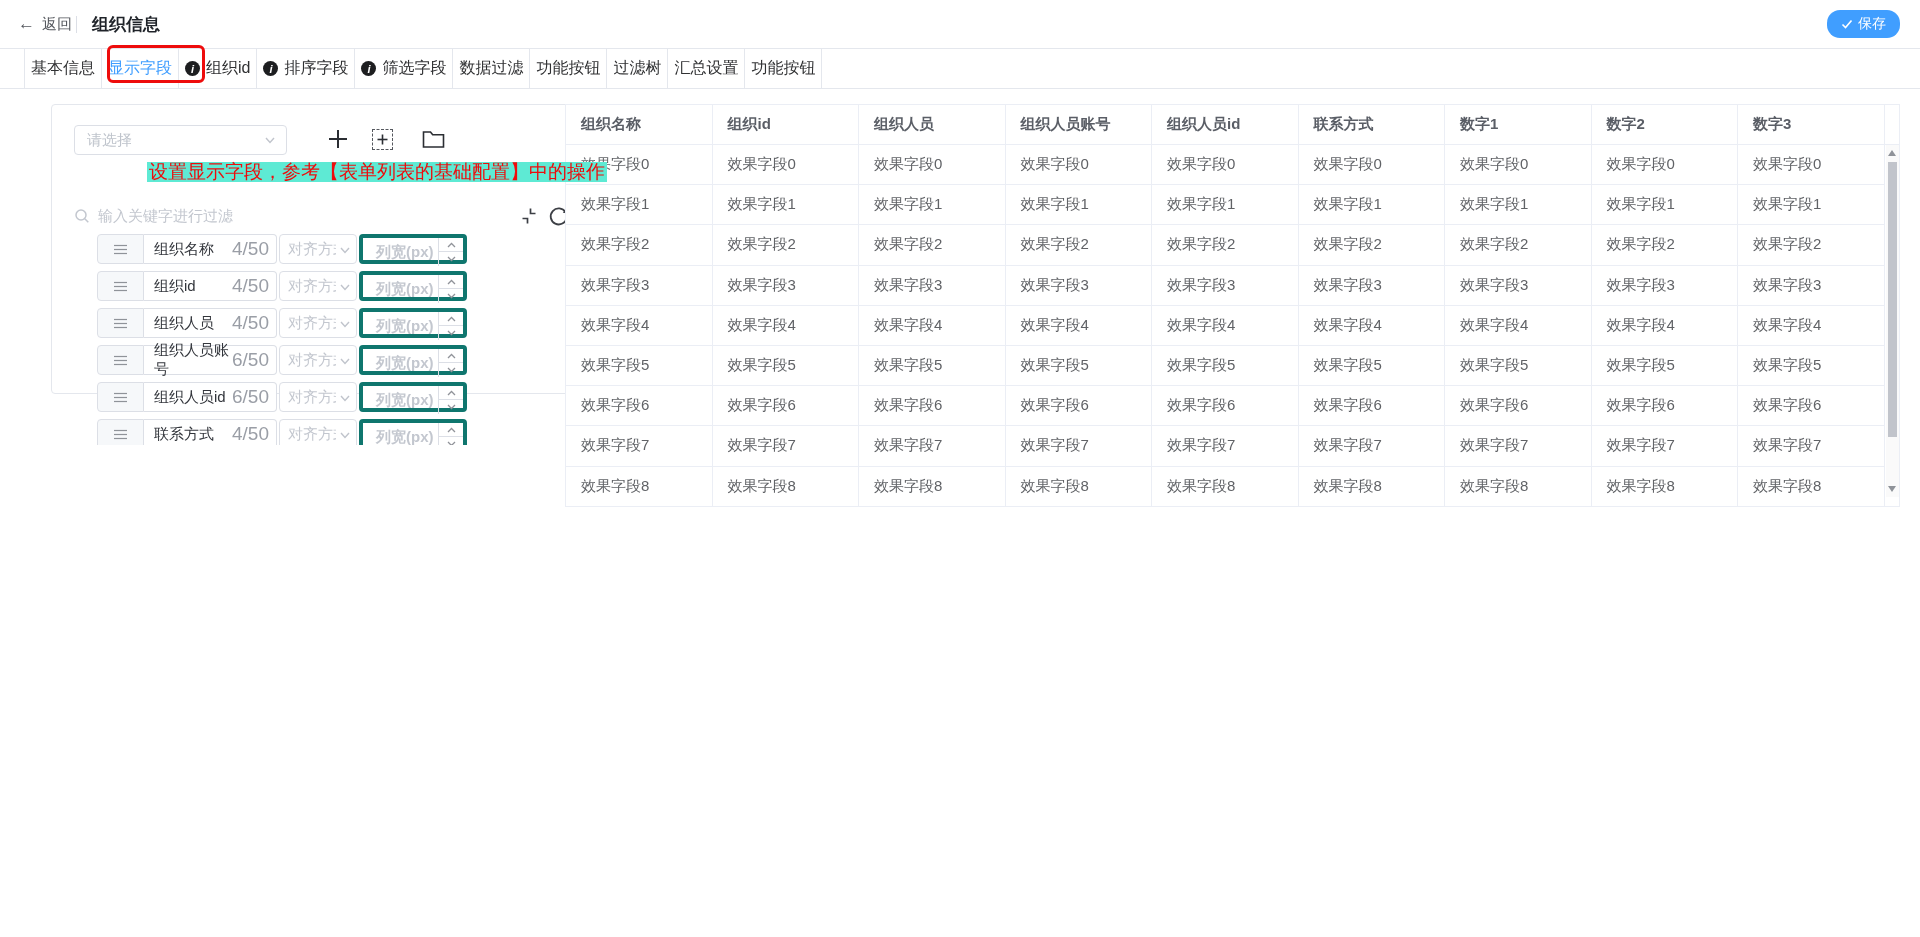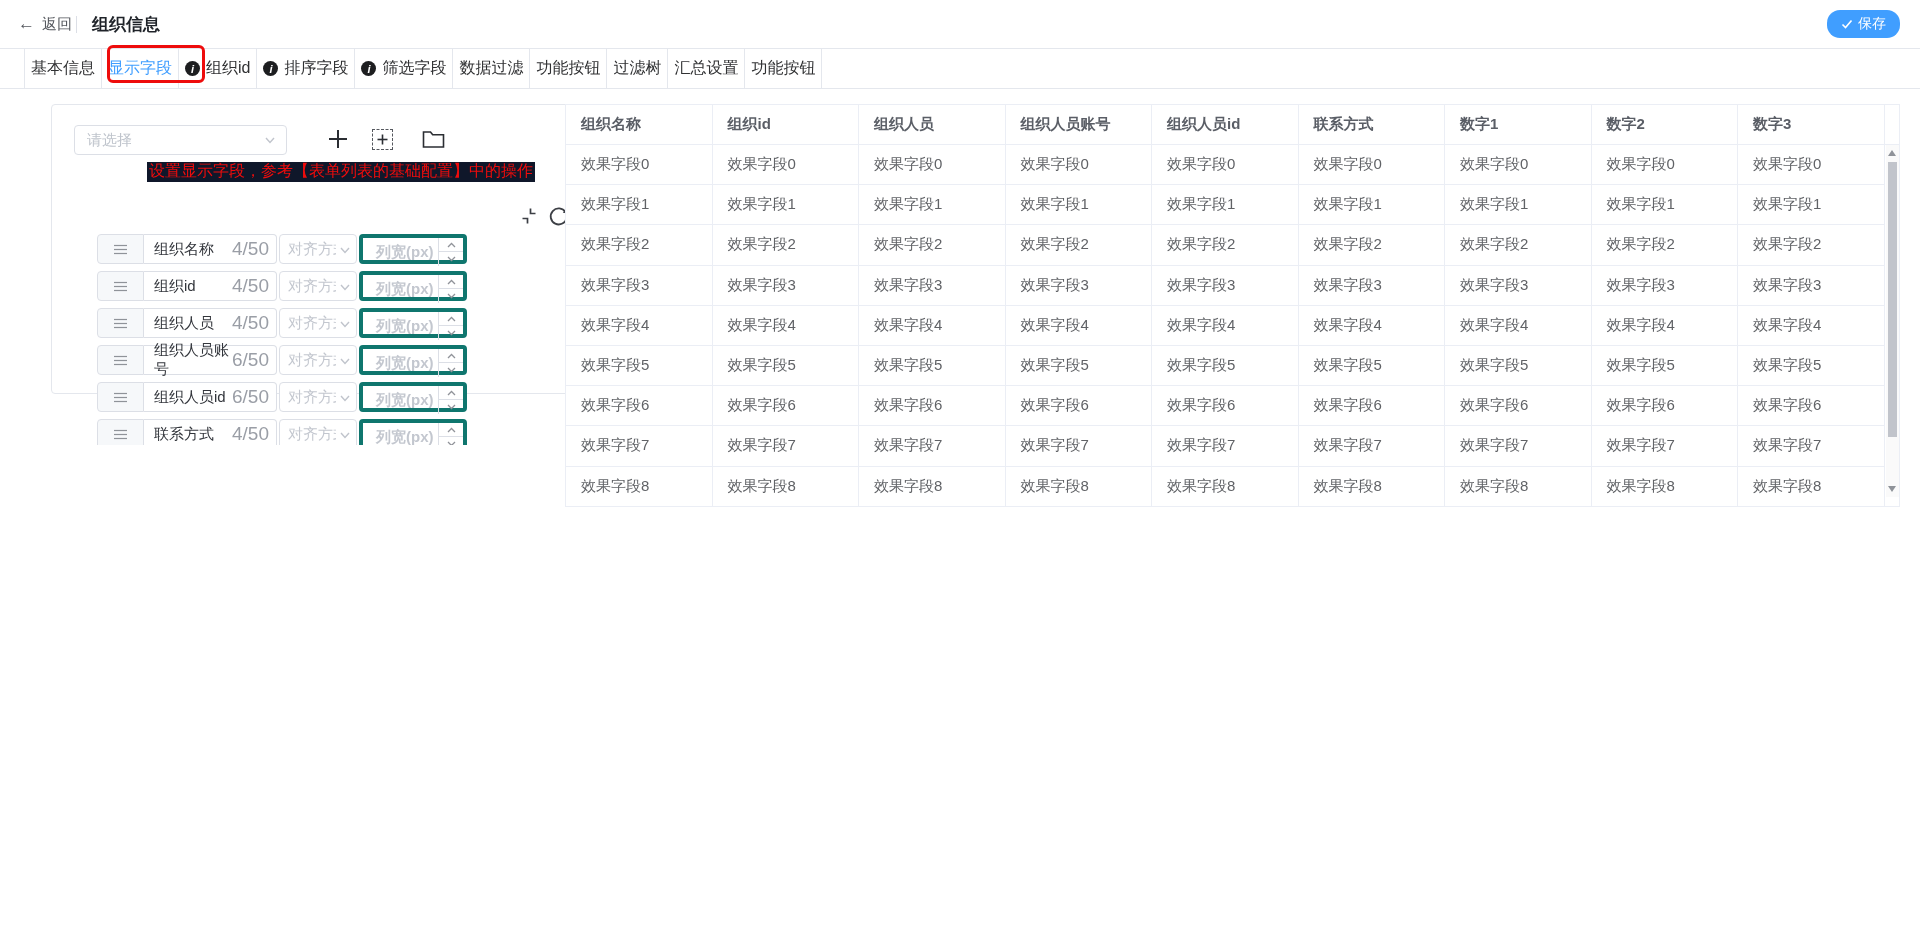--- a/index.html
+++ b/index.html
@@ -61,22 +61,22 @@
   .fselect .ph { position:absolute; left:8px; top:0; width:48px; line-height:28px; font-size:15px;
     color:#c3c7cf; white-space:nowrap; overflow:hidden; }
   .fselect svg { position:absolute; right:5px; top:9px; }
   .fwidth { position:relative; width:108px; height:30px; border:4px solid #0f766e; border-radius:4px; background:#fff;font-weight:bold; }
   .fwidth .ph { position:absolute; left:13px; line-height:28px; font-size:15px; color:#c3c7cf; }
   .fstep { position:absolute; right:0; top:0; width:25px; height:28px; border-left:1px solid #dcdfe6; }
   .fstep .s { height:14px; display:flex; align-items:center; justify-content:center; cursor:pointer; }
   .fstep .s:first-child { border-bottom:1px solid #dcdfe6; }
 
   
-  #annotation { position:absolute; left:147px; top:162px; font-size:16px; line-height:20px;
-    color:var(--annot); background:#0f172a; z-index:15; padding:0 2px; white-space:nowrap;font-family:Liberation Mono, monospace; }
+  #annotation { position:absolute; left:147px; top:162px; font-size:19px; line-height:20px;
+    color:var(--annot); background:#5eead4; z-index:15; padding:0 2px; white-space:nowrap; }
 
   
   #ptable { position:absolute; left:565px; top:104px; width:1335px; height:403px;
     border:1px solid #ebeef5; display:grid; grid-template-columns:repeat(9,146.5px) 1fr;
     grid-template-rows:40px repeat(9,40.2px); background:#fff; }
   .th { border-bottom:1px solid #ebeef5; border-right:1px solid #ebeef5; padding-left:15px;
     font-size:15px; font-weight:600; color:#5a5e66; display:flex; align-items:center; }
   .th.gutter { border-right:none; padding:0; }
   .td { border-bottom:1px solid #ebeef5; border-right:1px solid #ebeef5; padding-left:15px;
     font-size:15px; color:#606266; display:flex; align-items:center; }
@@ -167,20 +167,27 @@
       <line x1="5.5" y1="0.5" x2="5.5" y2="10.5" stroke="#2b2e33" stroke-width="1.6"></line>
       <line x1="0.5" y1="5.5" x2="10.5" y2="5.5" stroke="#2b2e33" stroke-width="1.6"></line>
     </svg>
   </div>
   <div id="icon-folder">
     <svg width="23" height="20" viewBox="0 0 23 20">
       <path d="M1.5 3 h7 l2.2 2.8 H21.5 V18 H1.5 Z" fill="none" stroke="#2b2e33" stroke-width="1.6"></path>
     </svg>
   </div>
 
+  <div id="search-row">
+    <svg width="16" height="16" viewBox="0 0 16 16">
+      <circle cx="7" cy="7" r="5" fill="none" stroke="#c3c7cf" stroke-width="1.5"></circle>
+      <line x1="10.8" y1="10.8" x2="14.3" y2="14.3" stroke="#c3c7cf" stroke-width="1.5"></line>
+    </svg>
+    <span class="ph">输入关键字进行过滤</span>
+  </div>
 
   <div id="icon-collapse">
     <svg width="22" height="22" viewBox="0 0 22 22">
       <polyline points="12.5,3.5 12.5,8.5 17.5,8.5" fill="none" stroke="#3c3f45" stroke-width="1.7"></polyline>
       <polyline points="9.5,18.5 9.5,13.5 4.5,13.5" fill="none" stroke="#3c3f45" stroke-width="1.7"></polyline>
     </svg>
   </div>
   <div id="icon-refresh">
     <svg width="23" height="23" viewBox="0 0 23 23">
       <path d="M18.5 8.2 A8 8 0 1 0 19.6 13.8" fill="none" stroke="#3c3f45" stroke-width="1.8"></path>

